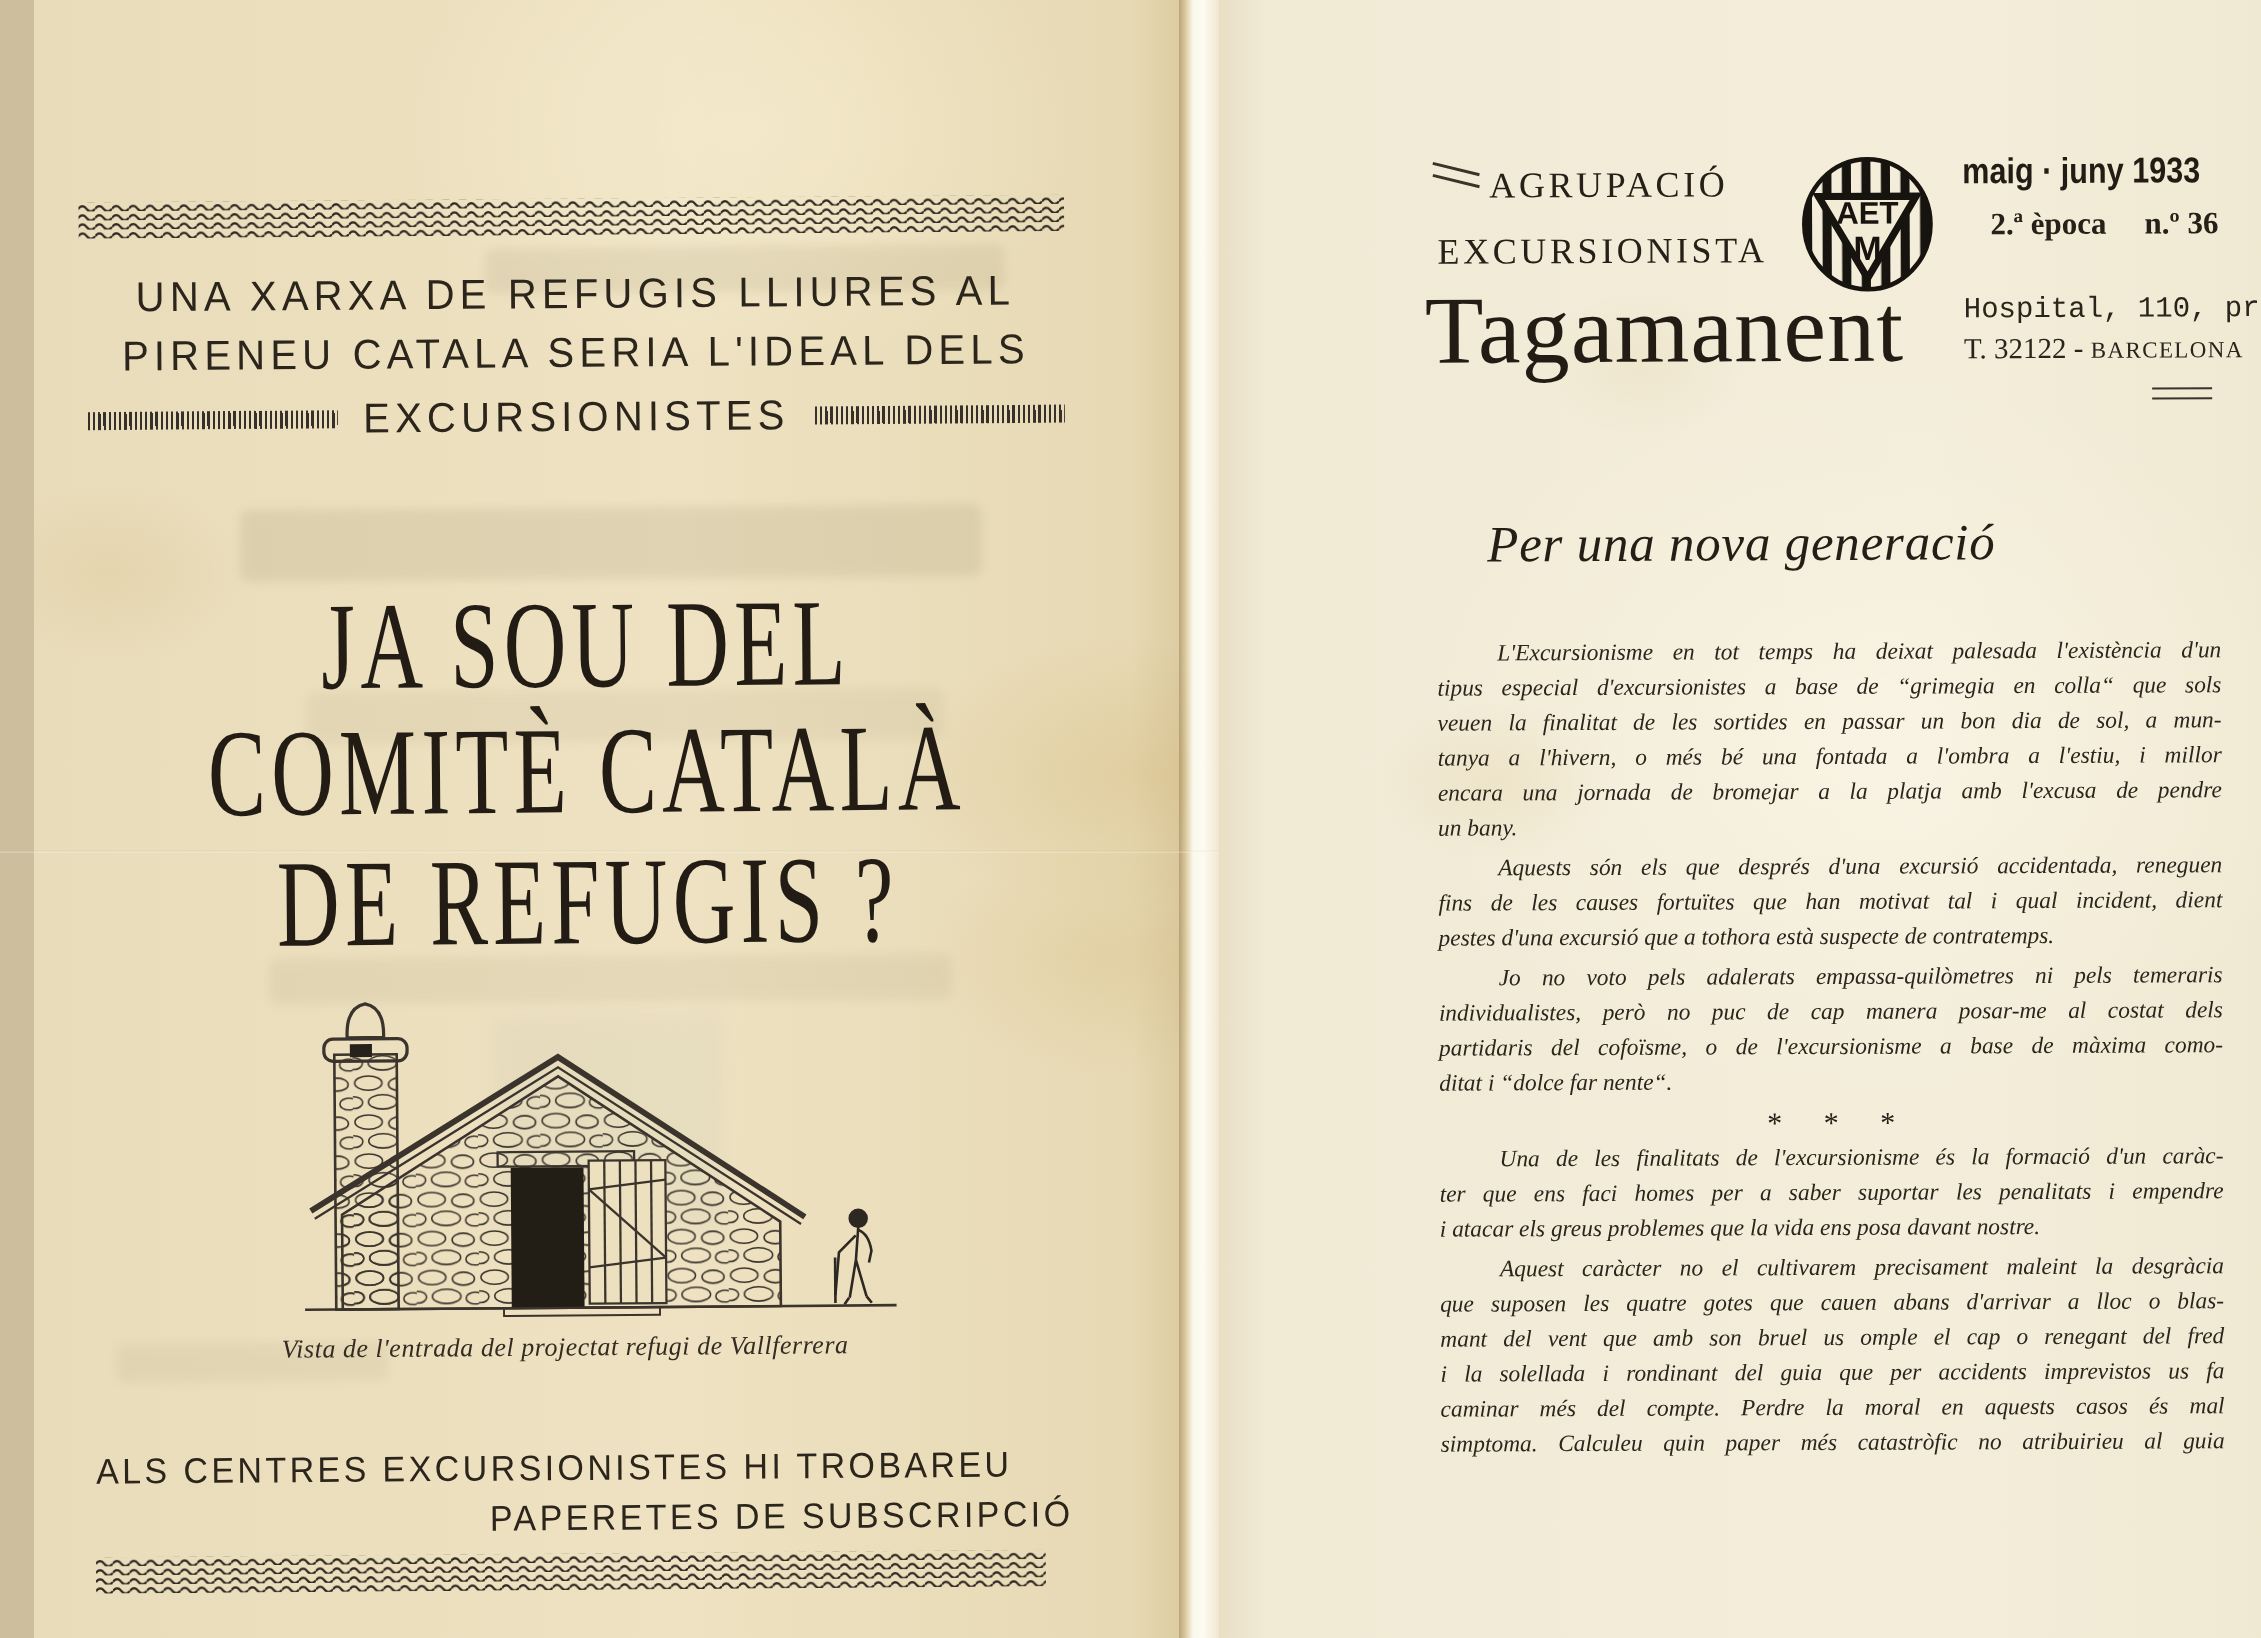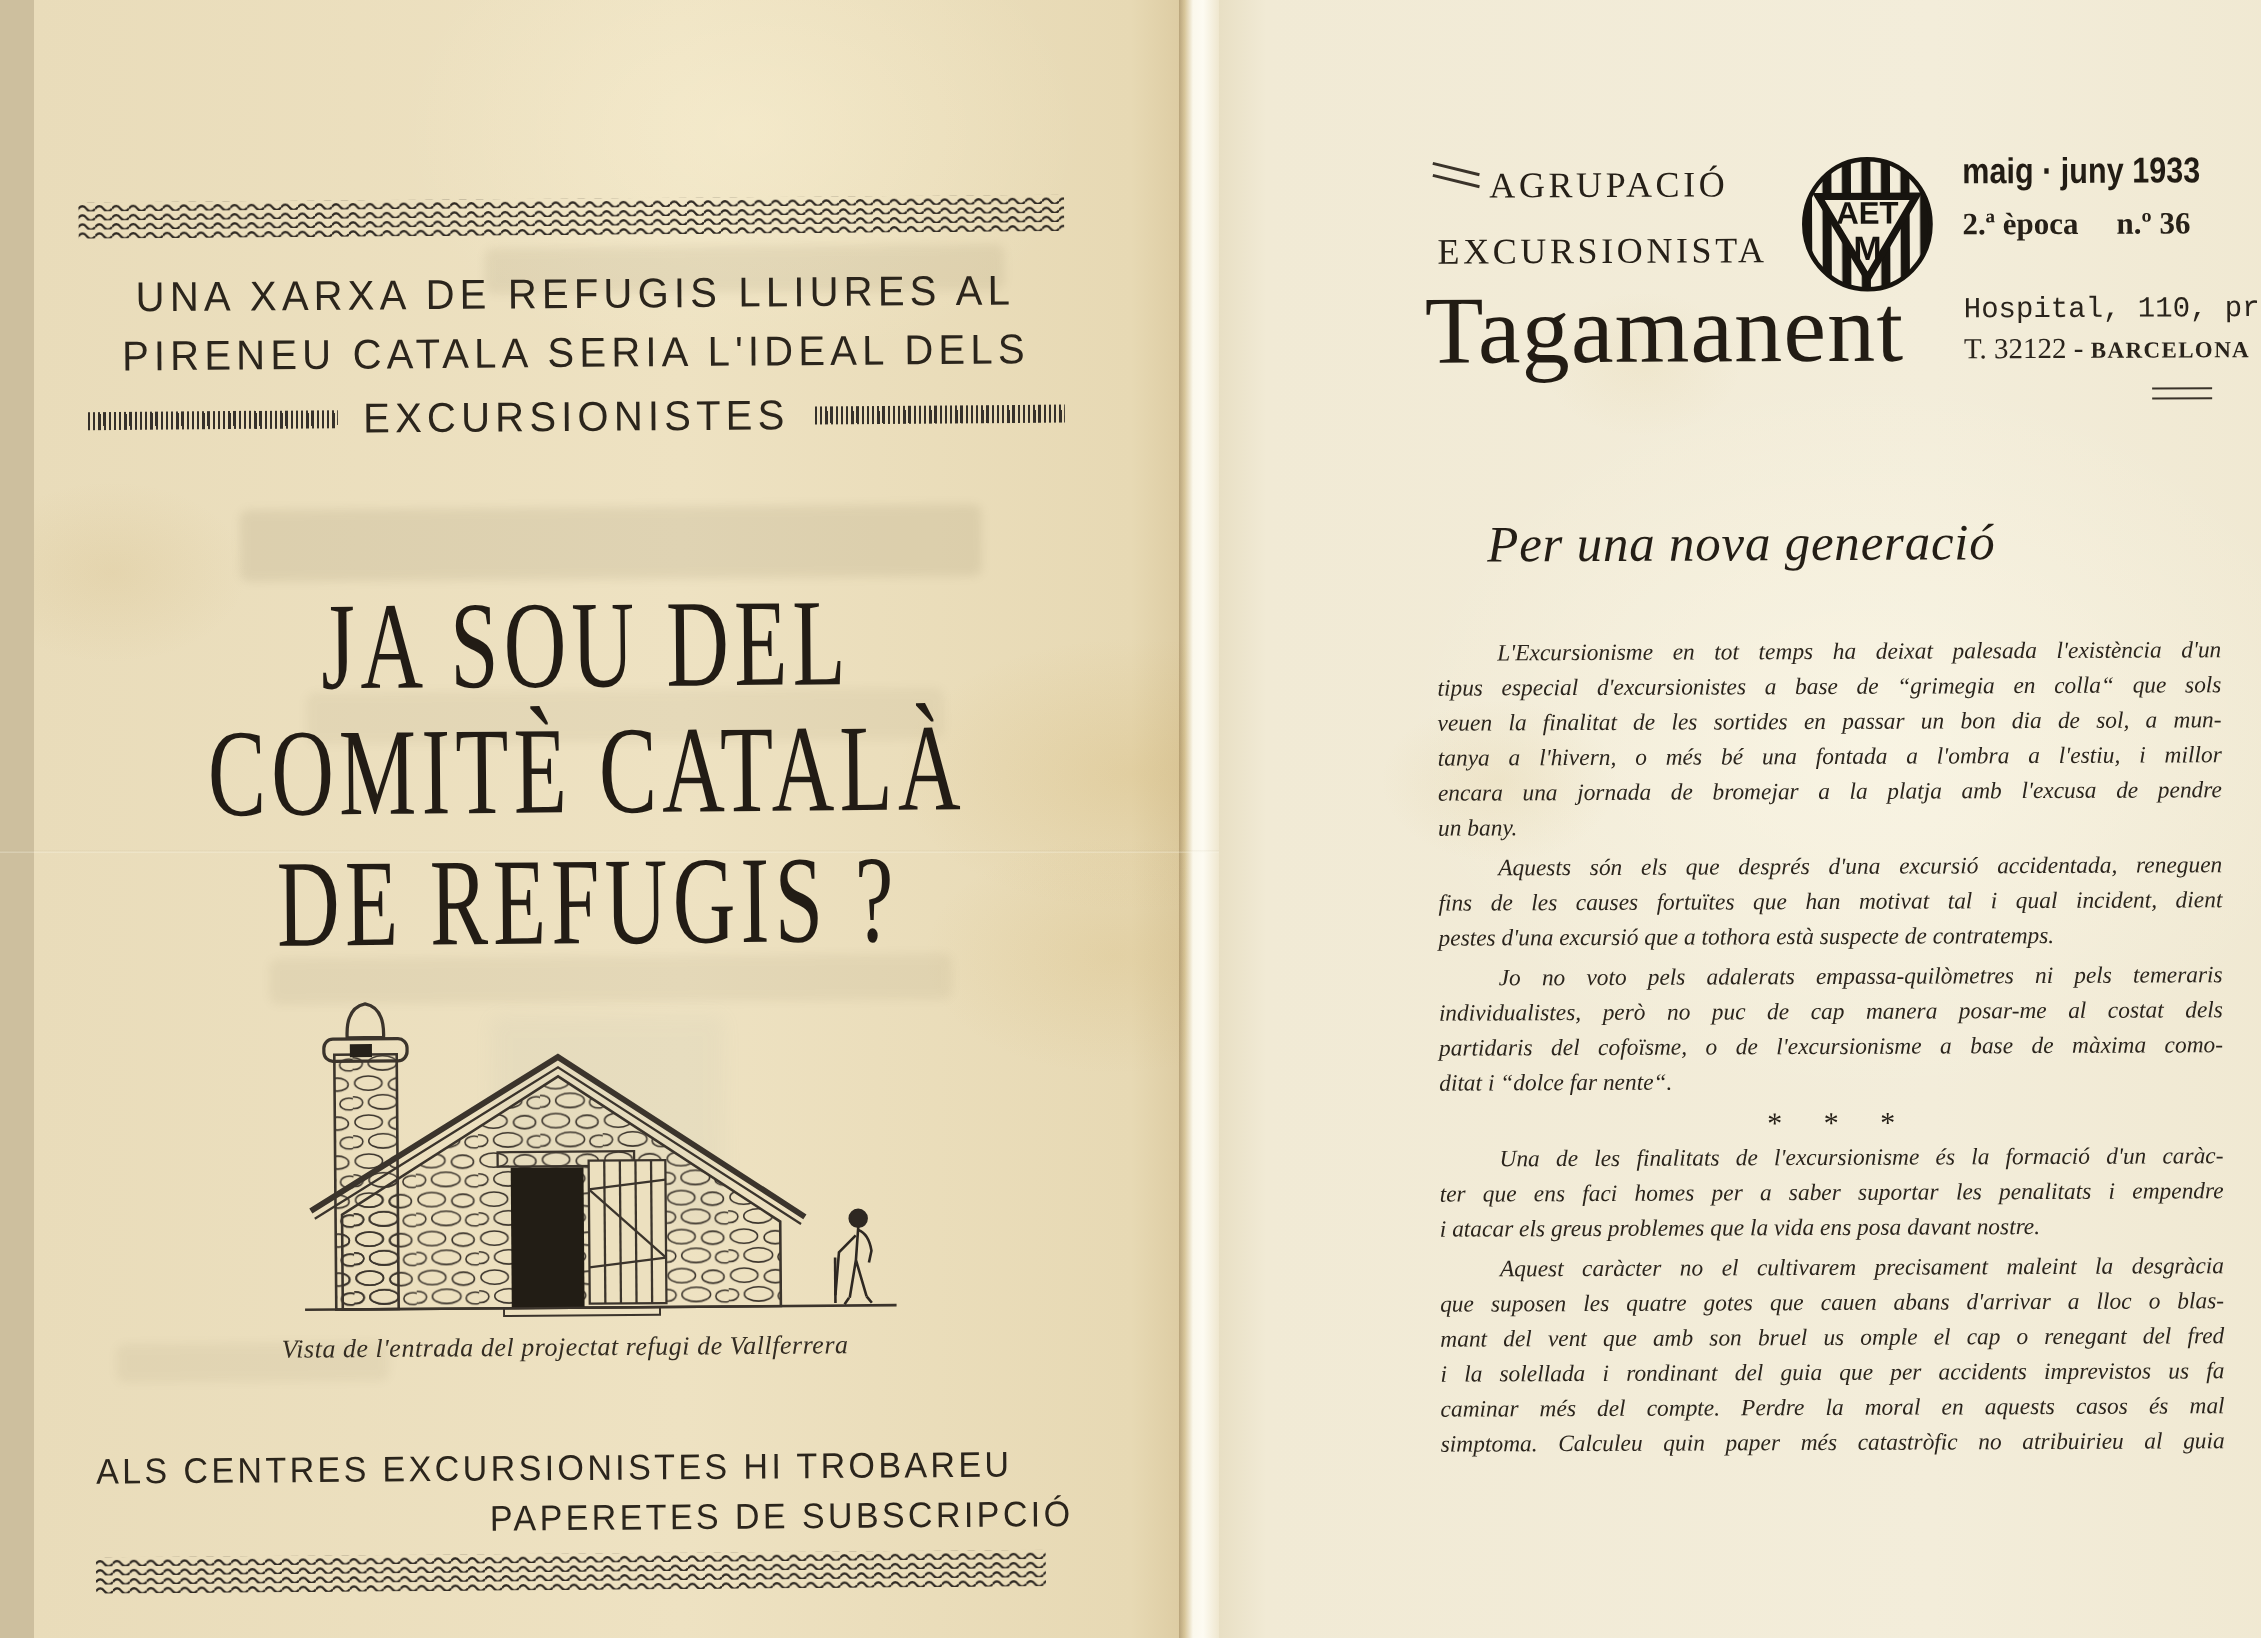--- a/index.html
+++ b/index.html
@@ -49,21 +49,21 @@
     font-family:"Liberation Sans",sans-serif;font-size:34px;letter-spacing:.10em;
     color:#2b251c;transform:scaleY(1.05);}
   
   .org-line{position:absolute;font-size:36px;letter-spacing:.10em;color:#262018;white-space:nowrap;}
   .org-name{position:absolute;font-size:96px;letter-spacing:.012em;color:#221c14;white-space:nowrap;}
   .issue-date{position:absolute;font-family:"Liberation Sans",sans-serif;font-weight:700;
     font-size:36px;color:#221c14;white-space:nowrap;transform:scaleX(.85);transform-origin:left;}
   .epoch-row{position:absolute;display:flex;justify-content:space-between;
     font-weight:700;font-size:31px;color:#262018;}
   .addr{position:absolute;font-size:29px;color:#2a241c;white-space:nowrap;}
-  .city{font-size:23px;letter-spacing:.06em;font-weight:700;}
+  .city{font-size:23px;letter-spacing:.06em;font-weight:400;}
   .art-title{position:absolute;width:787px;text-align:center;font-style:italic;
     font-size:51px;letter-spacing:.015em;color:#241e16;}
   .bodycol{position:absolute;font-style:italic;font-size:23.4px;line-height:35px;
     color:#2b251d;}
   .para{margin:0 0 5.2px 0;}
   .tline{text-align:justify;text-align-last:justify;}
   .tline.free{text-align:justify;text-align-last:left;}
   .tline.ind{text-indent:60px;}
   .sep{height:35px;display:flex;align-items:center;justify-content:center;
     font-style:normal;font-size:30px;letter-spacing:17px;text-indent:17px;color:#241e16;}
@@ -187,21 +187,21 @@
       <div class="org-name" style="left:208px;top:273px;">Tagamanent</div>
 
       <svg style="position:absolute;left:584px;top:156px;" width="134" height="137" aria-hidden="true" viewBox="0 0 206 210">
         <ellipse cx="103" cy="105" rx="97" ry="100" fill="url(#lstripe)" stroke="#17140f" stroke-width="7"></ellipse>
         <path d="M28,62 L178,62 L103,188 Z" fill="#f2ebd6" stroke="#17140f" stroke-width="11"></path>
         <text x="103" y="104" text-anchor="middle" font-family="Liberation Sans, sans-serif" font-size="48" font-weight="700" fill="#17140f">AET</text>
         <text x="103" y="160" text-anchor="middle" font-family="Liberation Sans, sans-serif" font-size="52" font-weight="700" fill="#17140f">M</text>
       </svg>
 
       <div class="issue-date" style="left:746px;top:151px;">maig · juny 1933</div>
-      <div class="epoch-row" style="left:746px;top:207px;width:228px;">
+      <div class="epoch-row" style="left:774px;top:207px;width:228px;">
         <span>2.ª època</span>
         <span>n.º 36</span>
       </div>
       <div class="addr" style="left:747px;top:294px;font-family:Liberation Mono, monospace;">Hospital, 110, pral.</div>
       <div class="addr" style="left:747px;top:333px;"><span>T. 32122 - </span><span class="city">BARCELONA</span></div>
       <div class="dblrule" style="left:935px;top:389px;"></div>
 
       <h1 class="art-title" style="left:130px;top:514px;margin:0;font-weight:400;">Per una nova generació</h1>
 
       <div class="bodycol" style="left:219px;top:634px;width:784px;">

